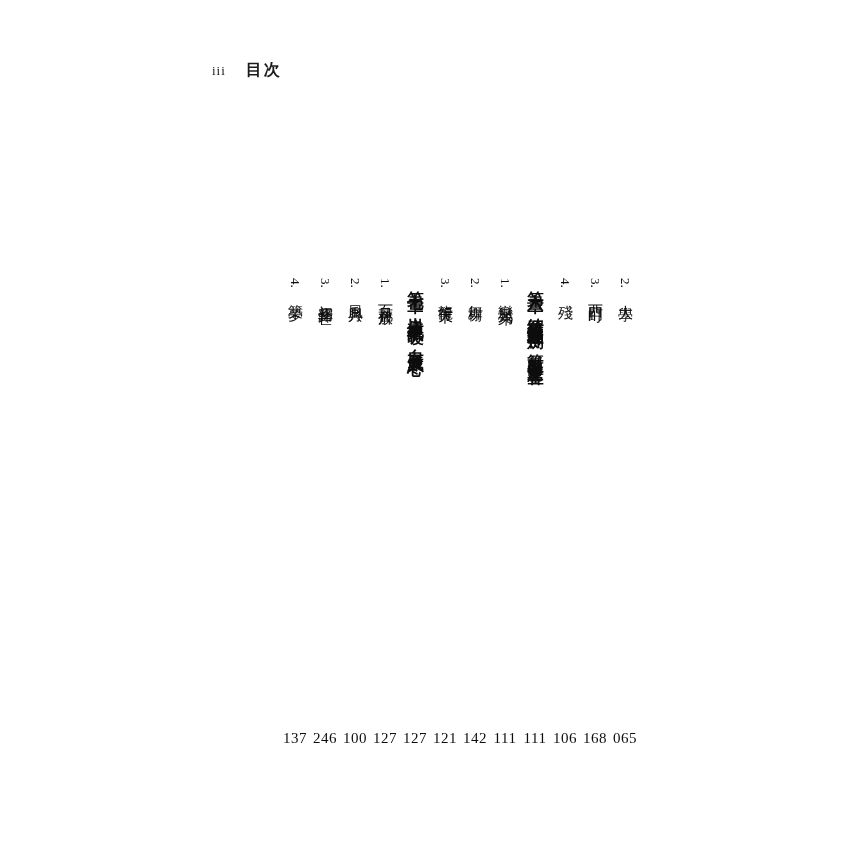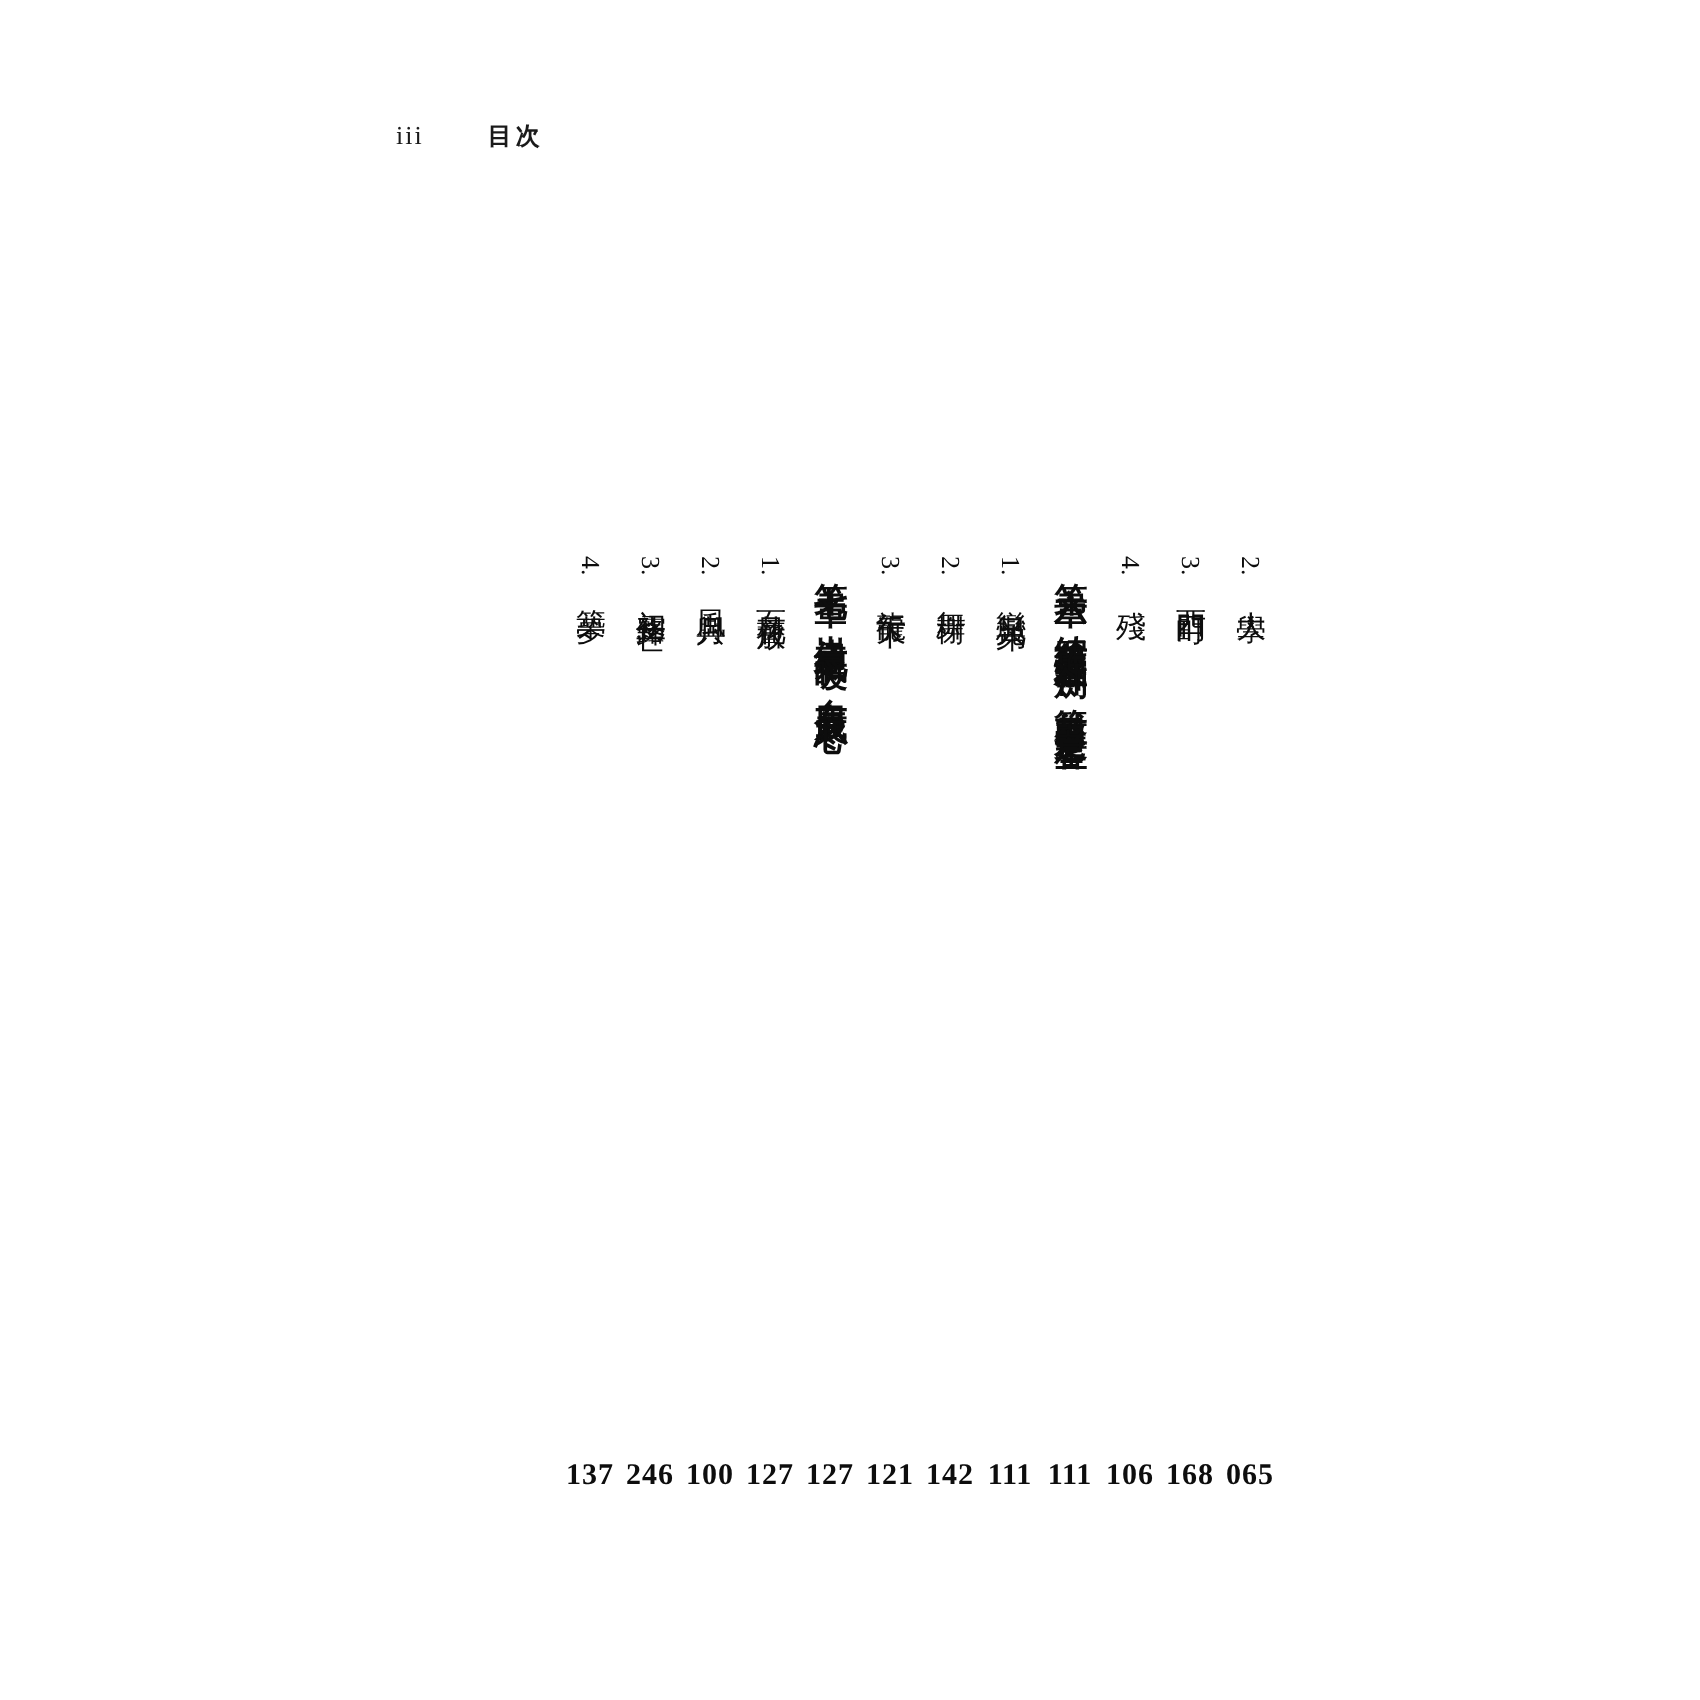--- a/index.html
+++ b/index.html
@@ -21,35 +21,35 @@
     left: 0;
     top: 0;
     width: 850px;
     height: 850px;
     background: #ffffff;
   }
 
   
   .running-head {
     position: absolute;
-    left: 198px;
+    left: 212px;
     top: 60px;
     display: flex;
     align-items: baseline;
-    gap: 32px;
+    gap: 20px;
     white-space: nowrap;
   }
   .running-head .folio {
     font-size: 13px;
     letter-spacing: 1px;
     color: #1a1a1a;
     font-family: "Liberation Serif", serif;
   }
   .running-head .head-title {
-    font-size: 12px;
+    font-size: 16px;
     letter-spacing: 2px;
     color: #1a1a1a;
     font-family: Liberation Sans, sans-serif;
     font-weight: bold;
   }
 
   
   .toc-columns {
     position: absolute;
     right: 210px;
@@ -106,21 +106,21 @@
     right: 210px;
     top: 730px;
     display: flex;
     flex-direction: row;
   }
   .page-numbers .pnum {
     width: 30px;
     text-align: center;
     font-family: "Liberation Serif", "DejaVu Serif", serif;
     font-size: 15px;
-    font-weight: bold;
+    font-weight: normal;
     letter-spacing: 0.5px;
     color: #0d0d0d;
   }
 </style>
 </head>
 <body>
 
 <div class="page">
 
   <div class="running-head">

